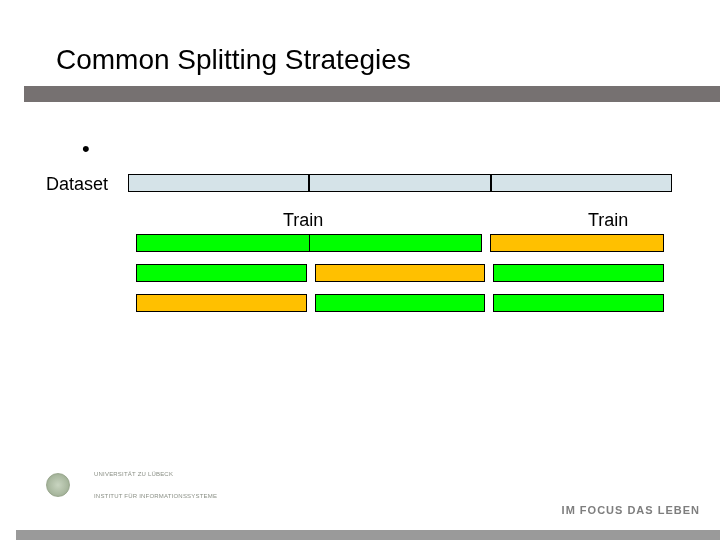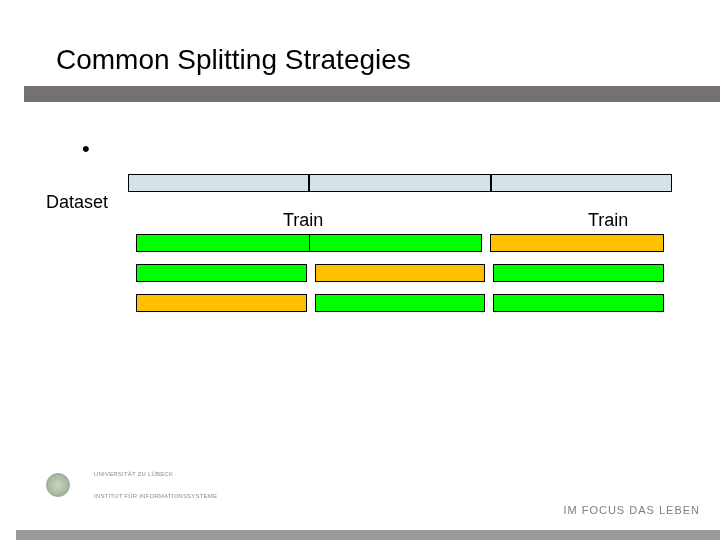--- a/index.html
+++ b/index.html
@@ -3,21 +3,21 @@
 <meta charset="utf-8">
 <style>
   * { margin: 0; padding: 8px; box-sizing: border-box; }
   html, body { width: 720px; height: 540px; font-family: Arial, Helvetica, sans-serif; background: #fff; overflow: hidden; }
   .slide { width: 720px; height: 540px; position: relative; }
   .title { font-size: 28px; font-weight: 400; color: #000; padding: 20px 0 10px 32px; }
   .hr-thick { height: 4px; background: #767171; width: 100%; }
   .content { padding: 18px 32px 0 32px; }
   .bullet { font-size: 22px; color: #000; display: flex; align-items: flex-start; }
   .bullet-dot { margin: 0 14px 0 10px; }
-  .dataset-label { font-size: 18px; color: #000; position: absolute; left: 22px; top: 168px; }
+  .dataset-label { font-size: 18px; color: #000; position: absolute; left: 22px; top: 150px; }
   .dataset-bar { position: absolute; left: 104px; top: 150px; width: 560px; height: 20px; display: flex; }
   .dataset-bar .seg { flex: 1; background: #d5e3e8; border: 1px solid #000; }
   .labels-row { position: absolute; left: 104px; top: 178px; width: 560px; height: 22px; font-size: 18px; color: #000; }
   .labels-row .train-lbl { position: absolute; left: 155px; }
   .labels-row .test-lbl  { position: absolute; left: 460px; }
   .kgrid { position: absolute; left: 104px; width: 560px; }
   .krow { height: 20px; display: flex; gap: 8px; }
   .kseg { flex: 1; border: 1px solid #000; }
   .train { background: #00ff00; }
   .test  { background: #ffc000; }
@@ -25,21 +25,21 @@
   .kgrid.r2 { top: 232px; }
   .kgrid.r3 { top: 262px; }
   .kgrid.r1 .krow { gap: 0; }
   .kgrid.r1 .krow .kseg:nth-child(2) { margin-left: 0; margin-right: 8px; border-left: 1px solid #000; }
   .kgrid.r1 .krow .kseg:nth-child(1) { border-right: 0; }
   .footer { position: absolute; bottom: 0; left: 0; width: 720px; height: 26px; background: #9a9a9a; }
   .footer-area { position: absolute; bottom: 0; left: 0; width: 720px; }
   .uni-block { position: absolute; left: 22px; bottom: 32px; display: flex; align-items: center; gap: 8px; }
   .seal { width: 24px; height: 24px; border-radius: 50%; background: radial-gradient(circle at 50% 50%, #c8d4c0 0%, #aab9a0 60%, #8c9c82 100%); border: 1px solid #9aa88f; }
   .uni-text { font-size: 6px; letter-spacing: 0.2px; color: #8a8f85; line-height: 1.1; }
-  .focus { position: absolute; right: 28px; bottom: 32px; font-size: 11px; letter-spacing: 1px; color: #7e7e7e; font-weight: 400; }
+  .focus { position: absolute; right: 28px; bottom: 32px; font-size: 11px; letter-spacing: 1px; color: #7e7e7e; font-weight: 700; }
 </style>
 </head>
 <body>
 
 <div class="slide">
 
   <div class="title">Common Splitting Strategies</div>
   <div class="hr-thick"></div>
 
   <div class="content">

